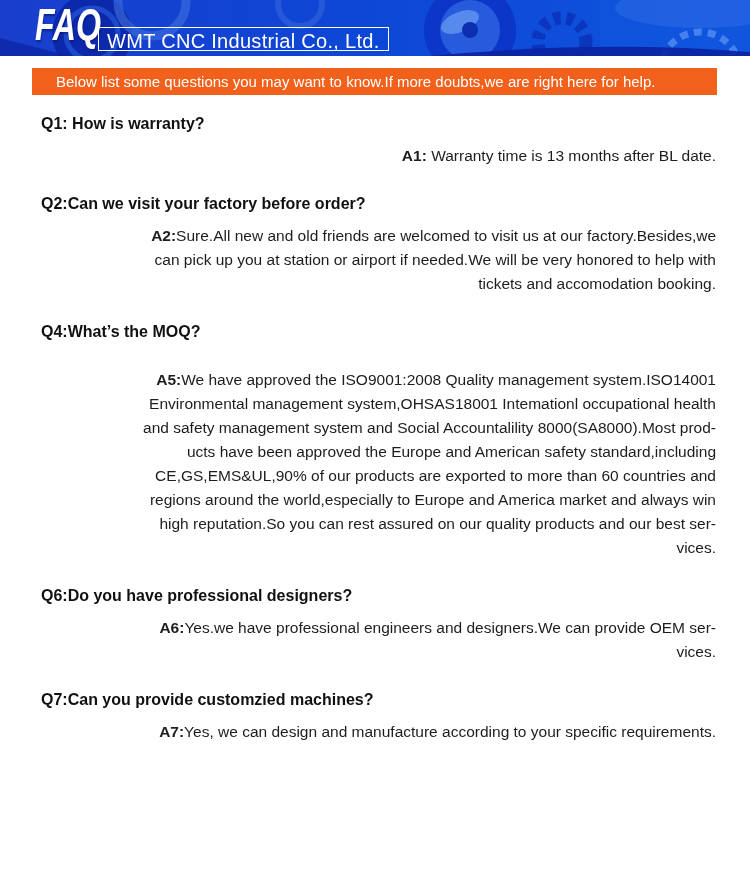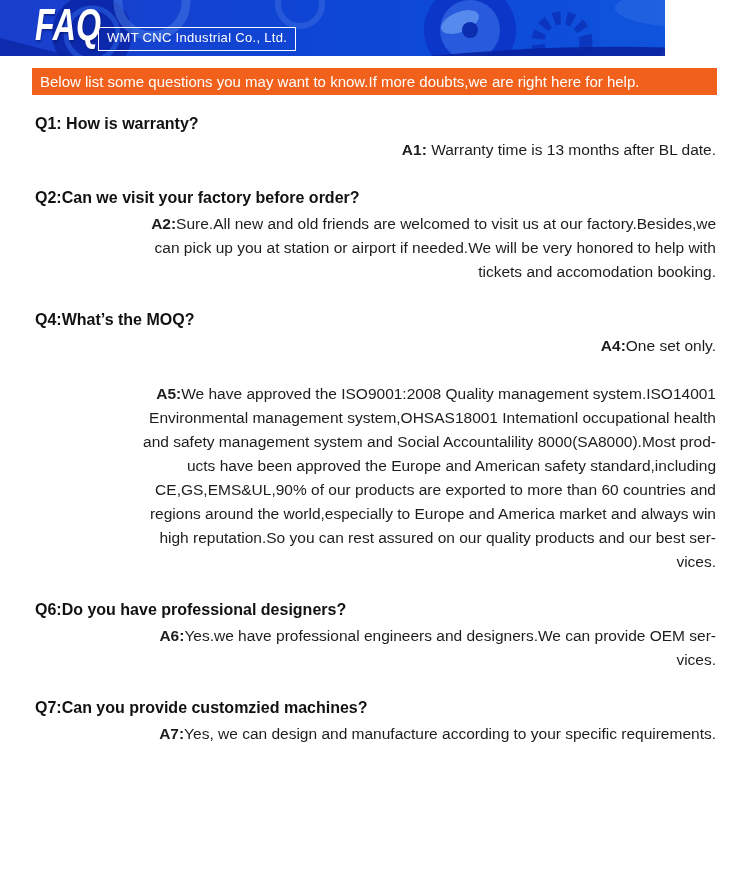--- a/index.html
+++ b/index.html
@@ -12,44 +12,44 @@
     --header-light:#4c86ee;
     --text-color:#1d1d1d;
   }
   *{box-sizing:border-box;}
   html,body{margin:0;padding:0;background:#fff;}
   .page{
     position:relative;width:750px;height:895px;margin:0;background:#fff;
     font-family:"Liberation Sans", sans-serif;overflow:hidden;
   }
   
-  .header{position:relative;width:665px;height:56px;overflow:hidden;}
+  .header{position:relative;width:750px;height:56px;overflow:hidden;}
   .header svg{position:absolute;left:0;top:0;display:block;}
   .faq-logo{
     position:absolute;left:35px;top:3px;line-height:1;
     font-size:44px;font-weight:bold;font-style:italic;color:#ffffff;
     transform:scaleX(.73);transform-origin:left top;
     text-shadow:1px 2px 2px rgba(6,20,110,.55);
   }
   .company-box{
     position:absolute;left:98px;top:27px;height:24px;
     border:1px solid #ffffff;padding:2px 8px 0 8px;
-    color:#ffffff;font-size:13px;letter-spacing:.3px;white-space:nowrap;
+    color:#ffffff;font-size:20px;letter-spacing:.3px;white-space:nowrap;
   }
   
   .banner{
     margin:12px 0 0 32px;width:685px;height:27px;
     background:var(--banner-orange,#f2611c);
-    color:#ffffff;font-size:15px;line-height:27px;padding-left:8px;
+    color:#ffffff;font-size:15px;line-height:27px;padding-left:24px;
     white-space:nowrap;overflow:hidden;
   }
   
   .content{margin:17px 34px 0 33px;color:var(--text-color,#1d1d1d);}
   .qa{margin:0 0 24px 0;}
-  .q{margin:2px;font-size:16px;line-height:24px;font-weight:bold;color:#111;}
+  .q{margin:8px;font-size:16px;line-height:24px;font-weight:bold;color:#111;}
   .a{margin:0;font-size:15.5px;line-height:24px;text-align:right;}
   .alabel{font-weight:bold;}
   .atext{white-space:pre-line;}
 </style>
 </head>
 <body>
 
 <div class="page">
 
   <header class="header">
@@ -111,21 +111,20 @@
       <p class="a"><span class="alabel">A2:</span><span class="atext">Sure.All new and old friends are welcomed to visit us at our factory.Besides,we
 can pick up you at station or airport if needed.We will be very honored to help with
 tickets and accomodation booking.</span></p>
     </section>
 
     <section class="qa">
     </section>
 
     <section class="qa">
       <h3 class="q">Q4:What’s the MOQ?</h3>
-      <p class="a"><span class="alabel">A4:</span><span class="atext">One set only.</span></p>
     </section>
 
     <section class="qa">
       <p class="a"><span class="alabel">A5:</span><span class="atext">We have approved the ISO9001:2008 Quality management system.ISO14001
 Environmental management system,OHSAS18001 Intemationl occupational health
 and safety management system and Social Accountalility 8000(SA8000).Most prod-
 ucts have been approved the Europe and American safety standard,including
 CE,GS,EMS&amp;UL,90% of our products are exported to more than 60 countries and
 regions around the world,especially to Europe and America market and always win
 high reputation.So you can rest assured on our quality products and our best ser-

